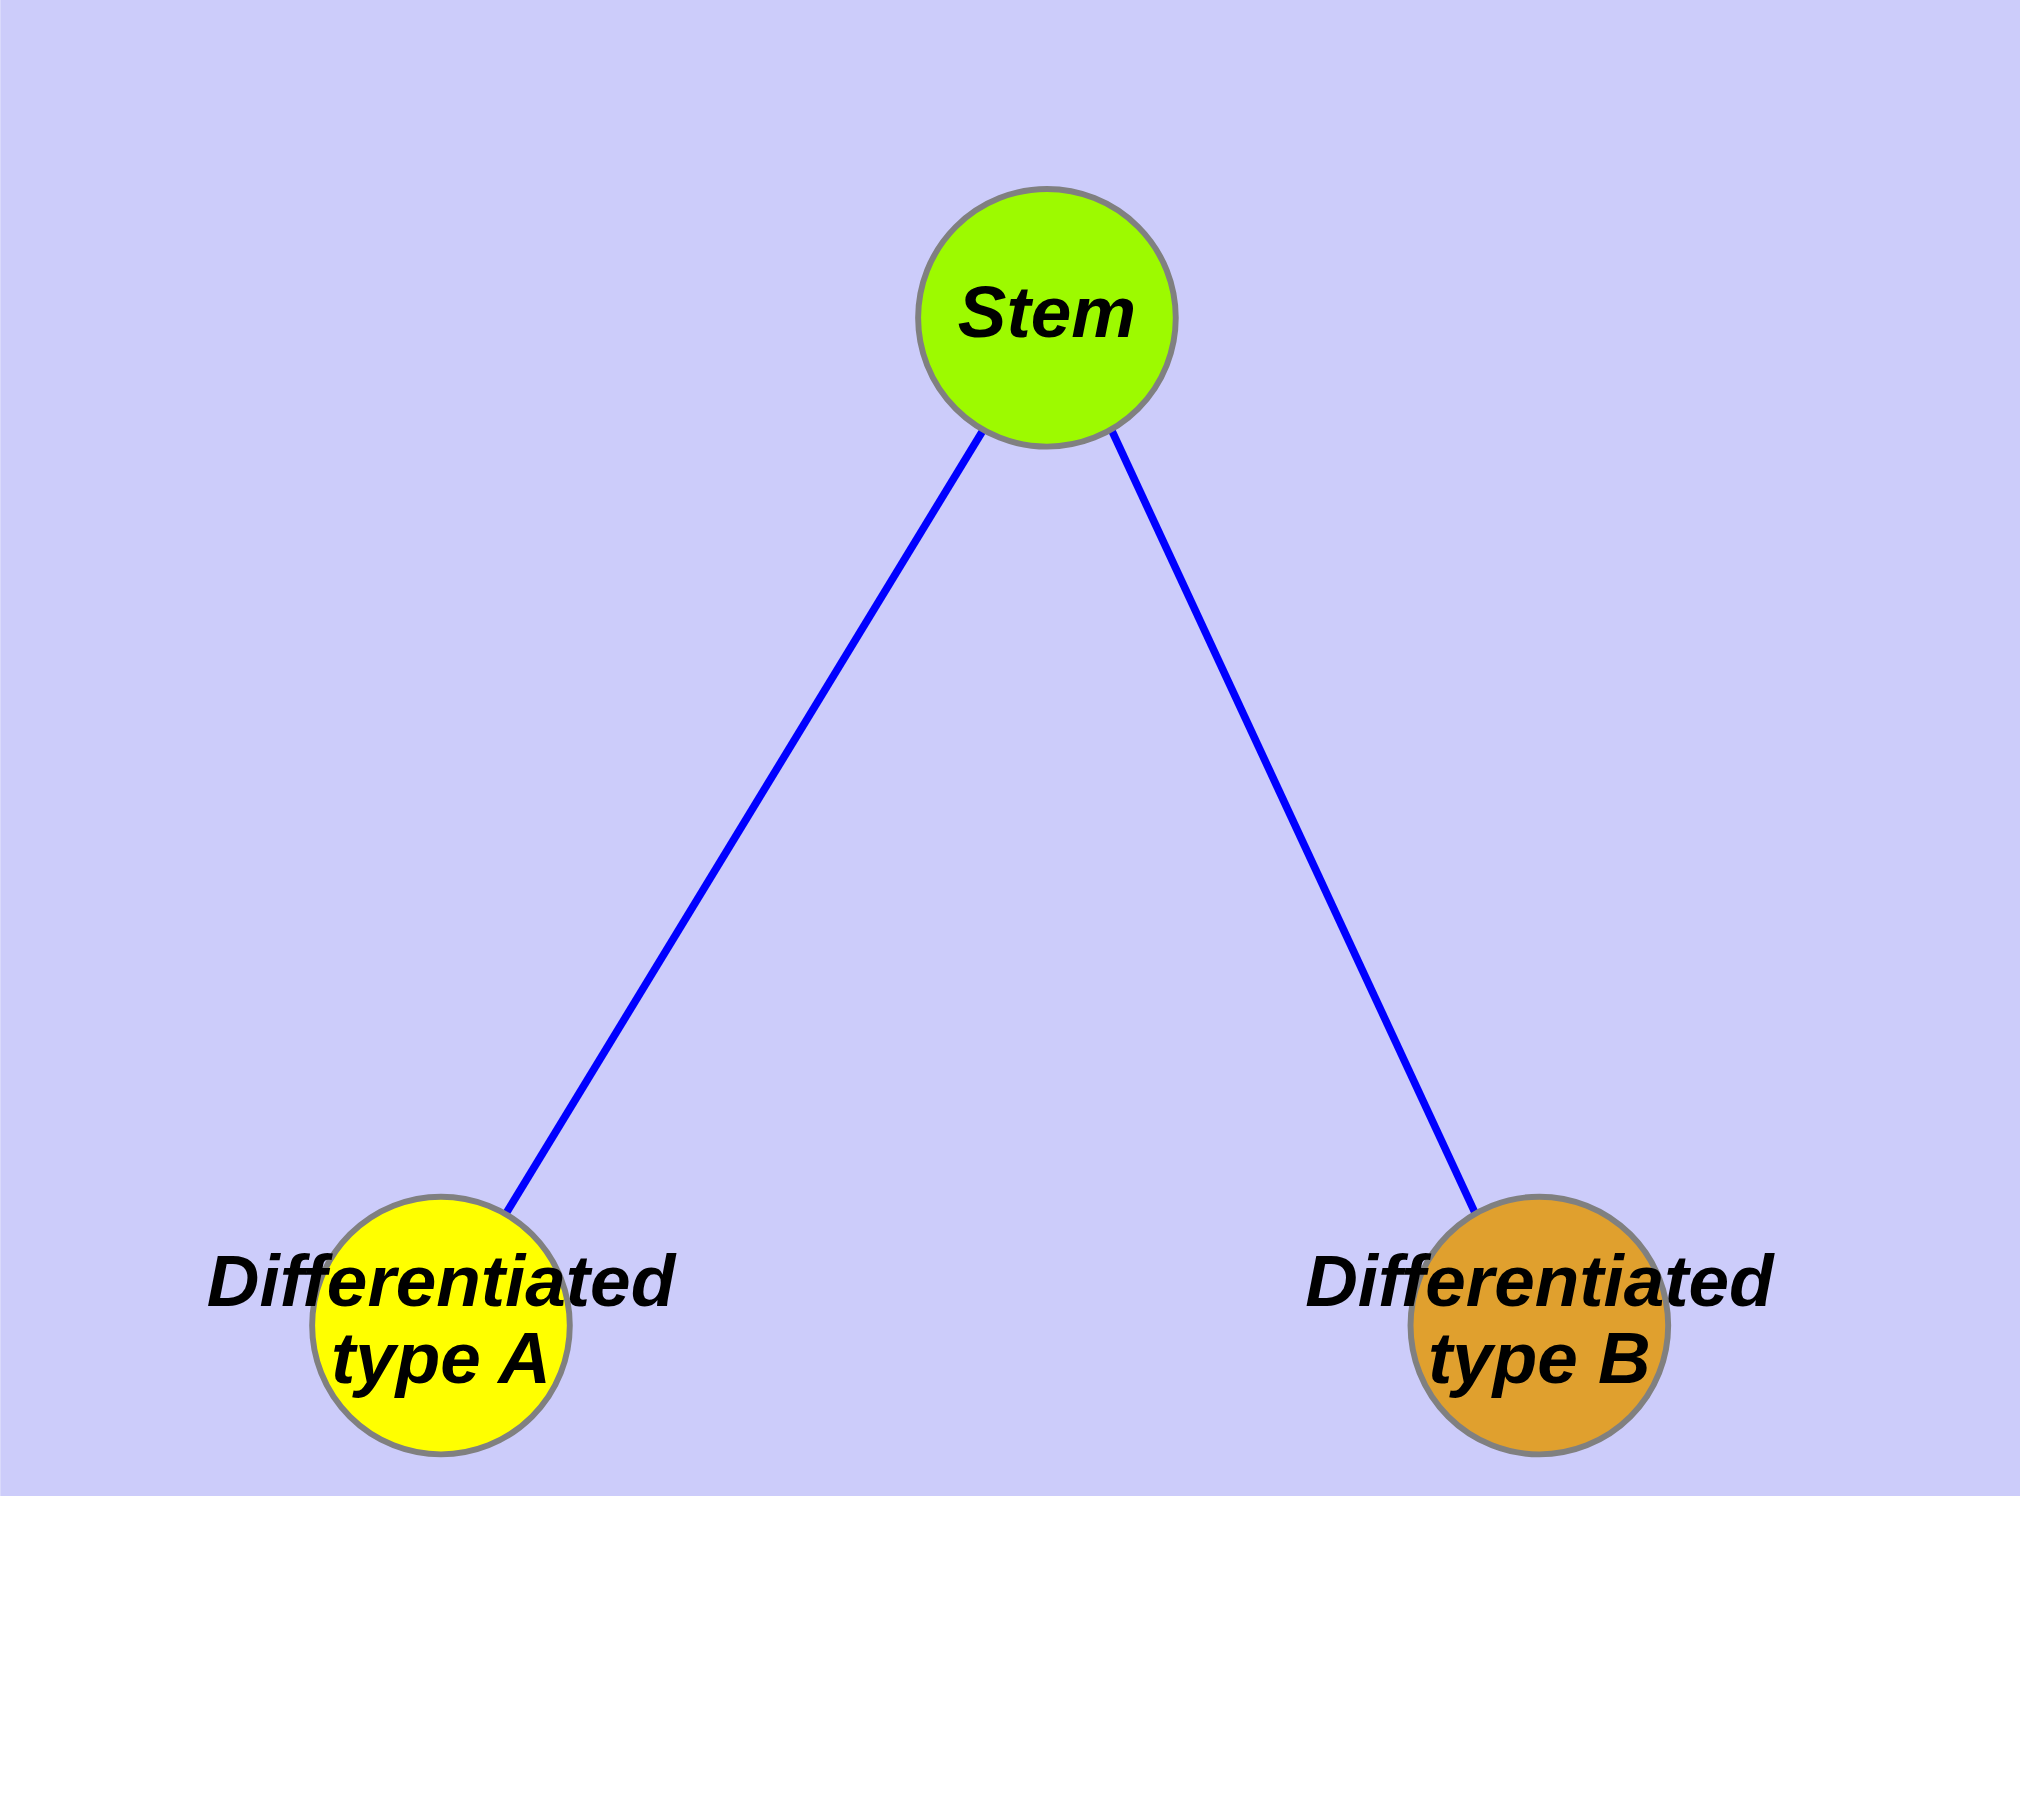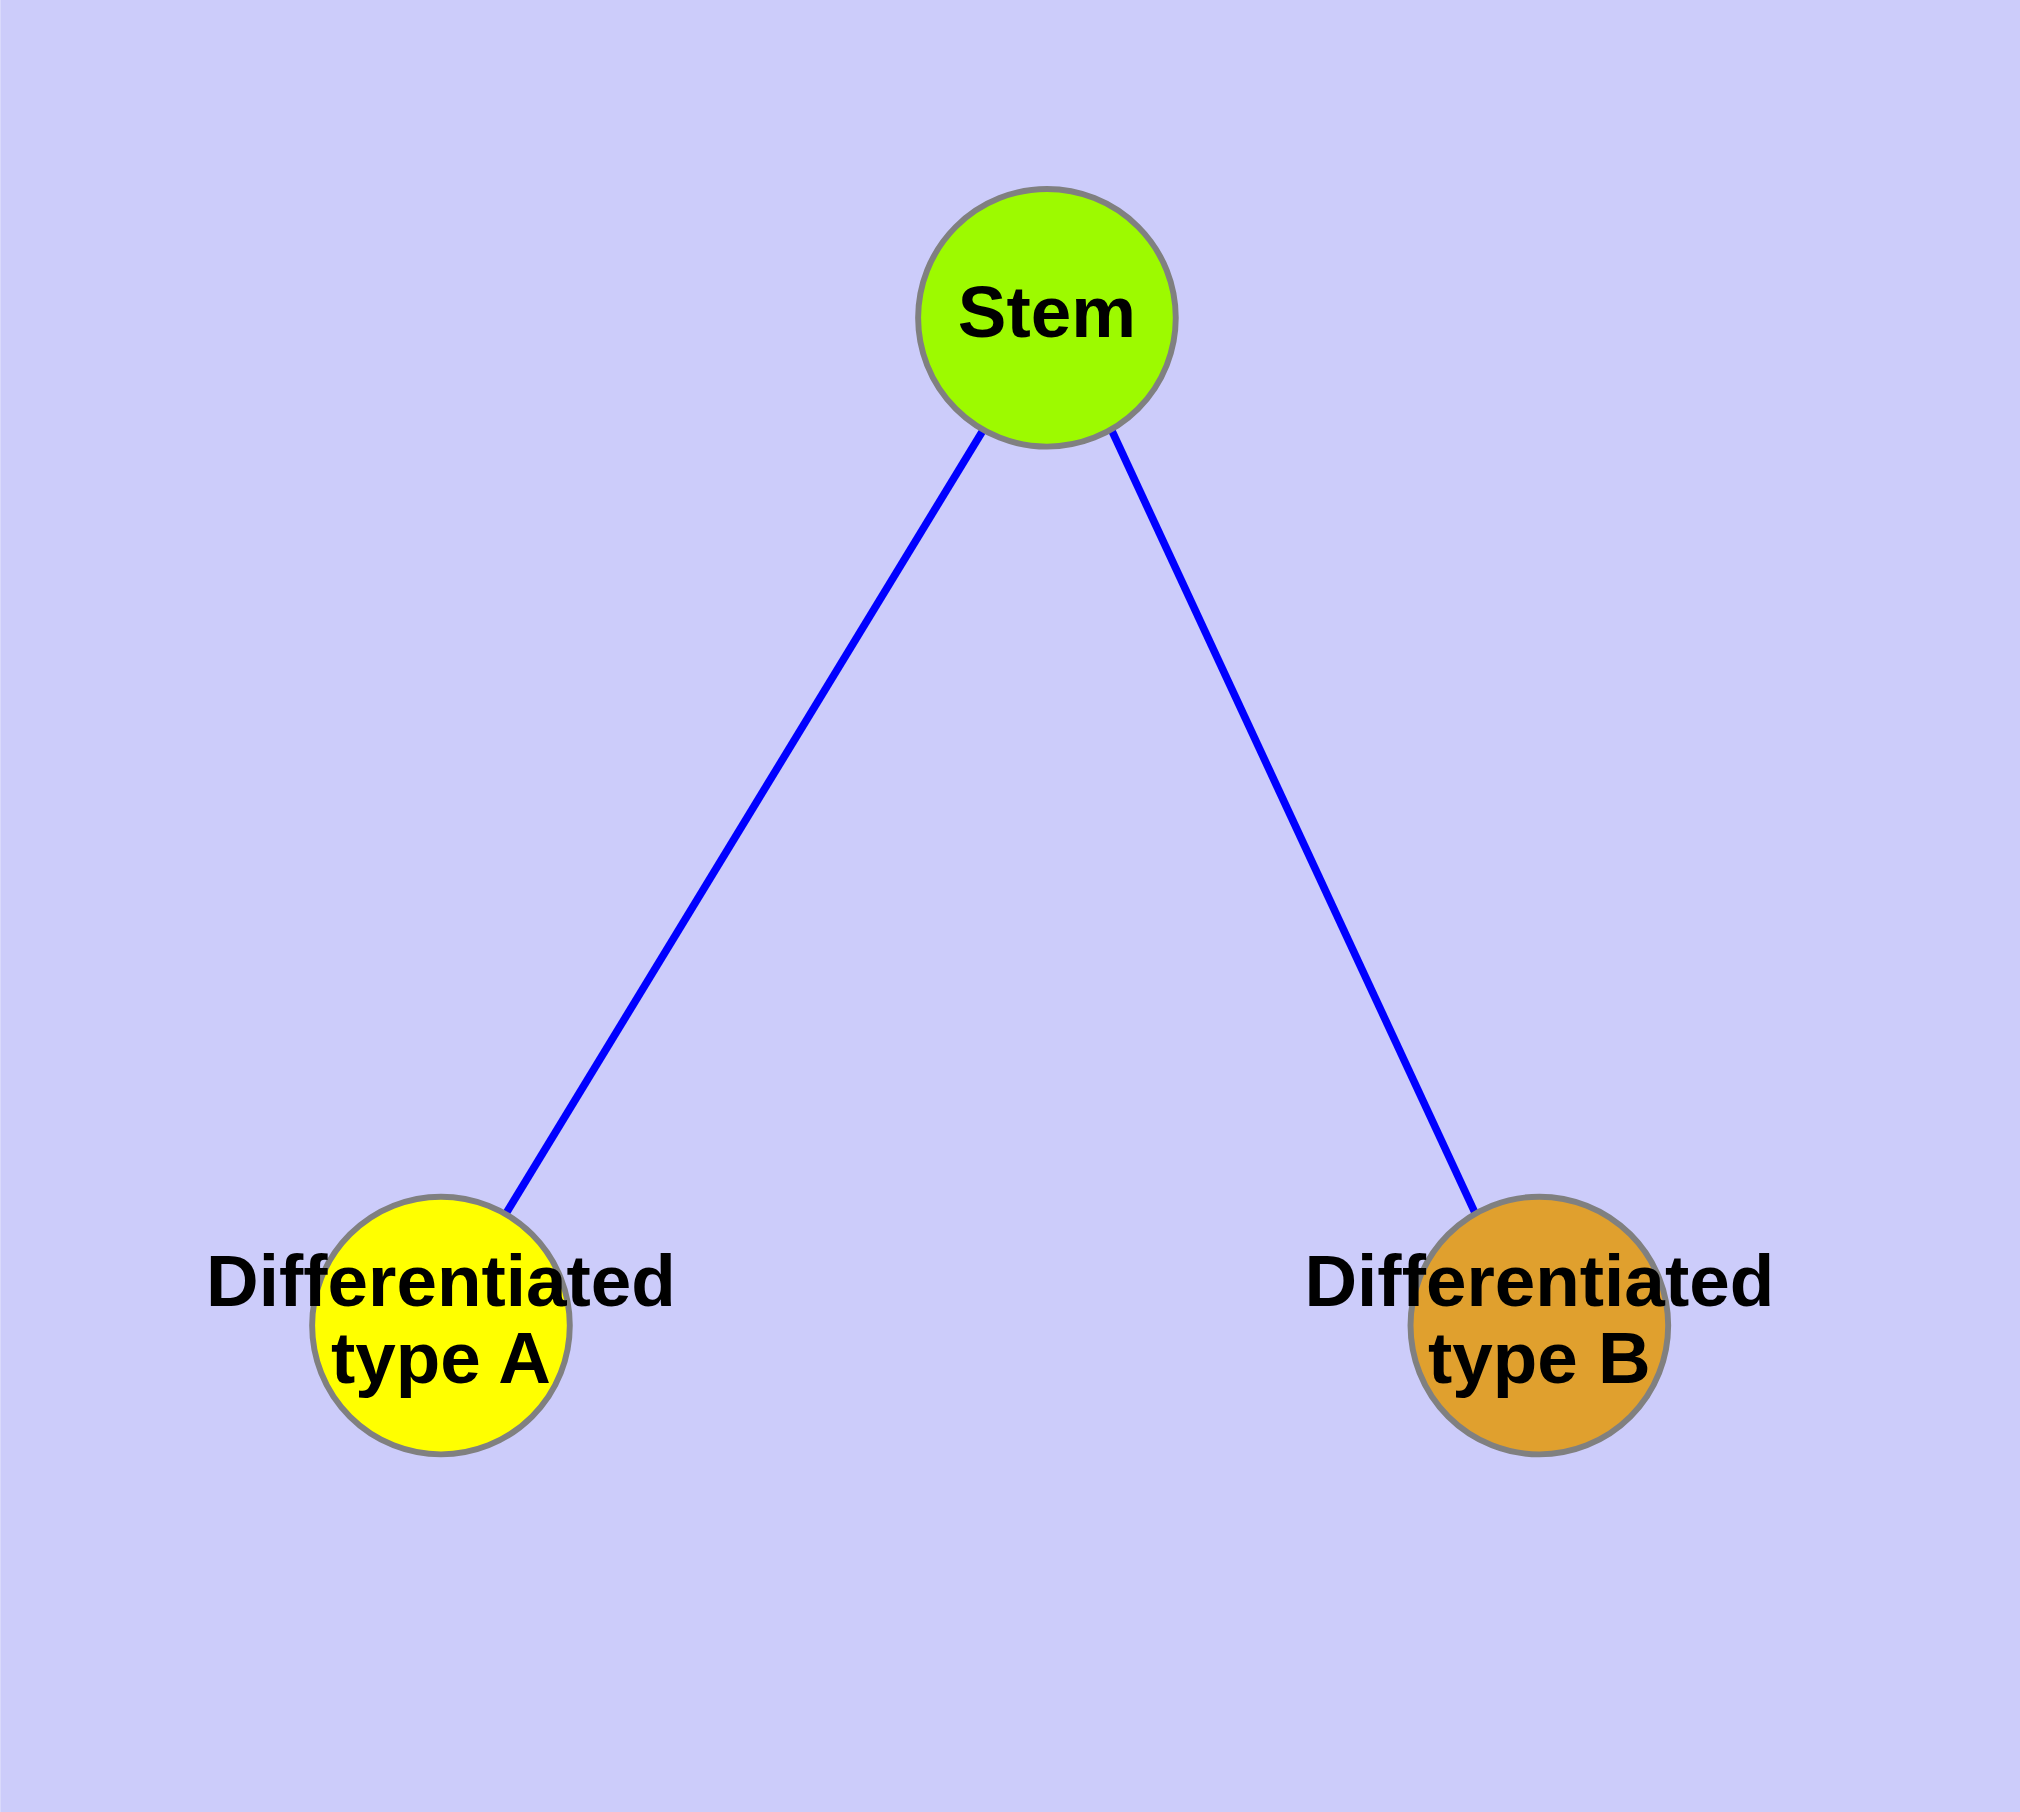--- a/index.html
+++ b/index.html
@@ -27,21 +27,21 @@
     fill: #000000;
     text-anchor: middle;
     dominant-baseline: middle;
     font-family: "Liberation Sans", sans-serif;
     paint-order: normal;
   }
 </style>
 </head>
 <body>
 
-<div id="canvas" style="width: 2021px; height: 1812px;">
+<div id="canvas" style="width: 2021px; height: 1496px; font-style: italic;">
   <svg id="graph-svg" viewBox="0 0 2384 2138" xmlns="http://www.w3.org/2000/svg" style="width: 2021px; height: 1812px;">
 
     <rect id="bg-rect" x="0" y="0" width="2384" height="2138" fill="#ccccfa"></rect>
 
     <g id="edges-group">
         <line x1="1160" y1="507" x2="596" y2="1433" stroke="#0000ff" stroke-width="9" stroke-linecap="butt"></line>
         <line x1="1311" y1="507" x2="1741" y2="1433" stroke="#0000ff" stroke-width="9" stroke-linecap="butt"></line>
       </g>
     <g id="nodes-group">
         <circle cx="1235" cy="375" r="152" fill="#9dfa00" stroke="#808080" stroke-width="7"></circle>

